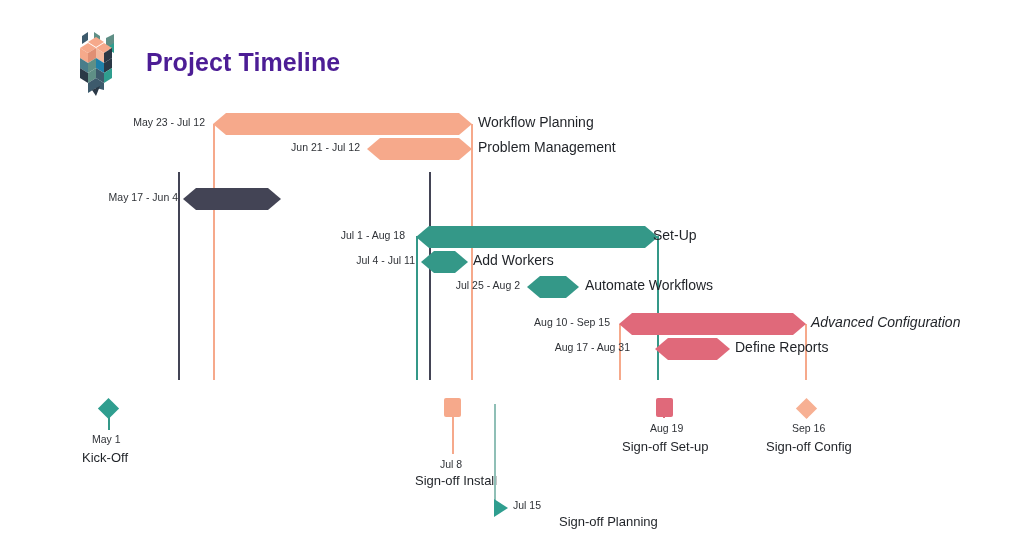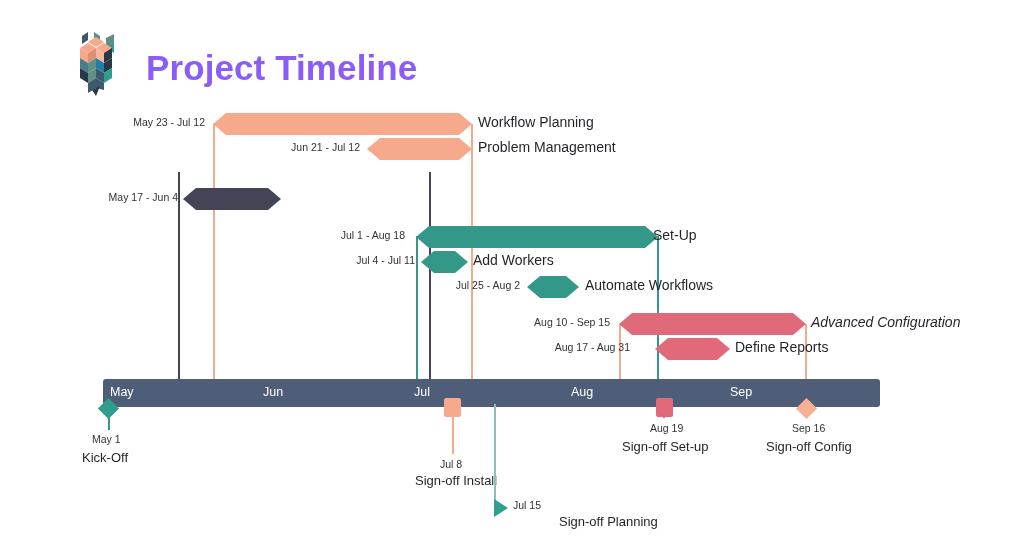--- a/index.html
+++ b/index.html
@@ -2,21 +2,21 @@
 <html><head>
 <meta charset="utf-8">
 <style>
   html,body{margin:0;padding:0;}
   body{width:1024px;height:560px;background:#ffffff;font-family:"Liberation Sans",sans-serif;overflow:hidden;}
   #stage{position:relative;width:1024px;height:560px;}
 
   
   #header{position:absolute;left:0;top:0;width:1024px;height:108px;}
   #logo{position:absolute;left:68px;top:28px;width:64px;height:72px;}
-  #title{position:absolute;left:146px;top:48px;font-size:35px;font-weight:bold;color:#8b5cf6;letter-spacing:.1px;white-space:nowrap;}
+  #title{position:absolute;left:146px;top:48px;font-size:25px;font-weight:bold;color:#4c1d95;letter-spacing:.1px;white-space:nowrap;}
 
   
   .conn{position:absolute;width:1.6px;}
 
   
   .task{position:absolute;height:22px;}
   .bar{position:absolute;top:0;height:22px;}
   .datelbl{position:absolute;top:3px;font-size:10.5px;color:#2f3237;white-space:nowrap;text-align:right;}
   .tasklbl{position:absolute;top:1px;font-size:14px;color:#1f2227;white-space:nowrap;}
 
@@ -133,27 +133,20 @@
   </div>
 
   <div class="task" style="left:0;top:338px;width:844px;">
     <div class="datelbl" style="left:525px;width:105px;">Aug 17 - Aug 31</div>
     <svg class="bar" style="left:655px;" width="75" height="22" viewBox="0 0 75 22" preserveAspectRatio="none">
       <polygon points="0,11 13,0 62,0 75,11 62,22 13,22" fill="#e0697a"></polygon>
     </svg>
     <div class="tasklbl" style="left:735px;">Define Reports</div>
   </div>
 
-  <div id="axis">
-    <div class="month" style="left:7px;">May</div>
-    <div class="month" style="left:160px;">Jun</div>
-    <div class="month" style="left:311px;">Jul</div>
-    <div class="month" style="left:468px;">Aug</div>
-    <div class="month" style="left:627px;">Sep</div>
-  </div>
 
   <div>
     <div class="mstem" style="left:108px;top:404px;height:26px;background:#349888;"></div>
     <div class="mdiamond" style="left:101px;top:401px;background:#2f9e8f;"></div>
     <div class="mdate" style="left:92px;top:433px;">May 1</div>
     <div class="mname" style="left:82px;top:450px;">Kick-Off</div>
   </div>
 
   <div>
     <div class="mstem" style="left:452px;top:404px;height:50px;background:#f6a98b;"></div>

